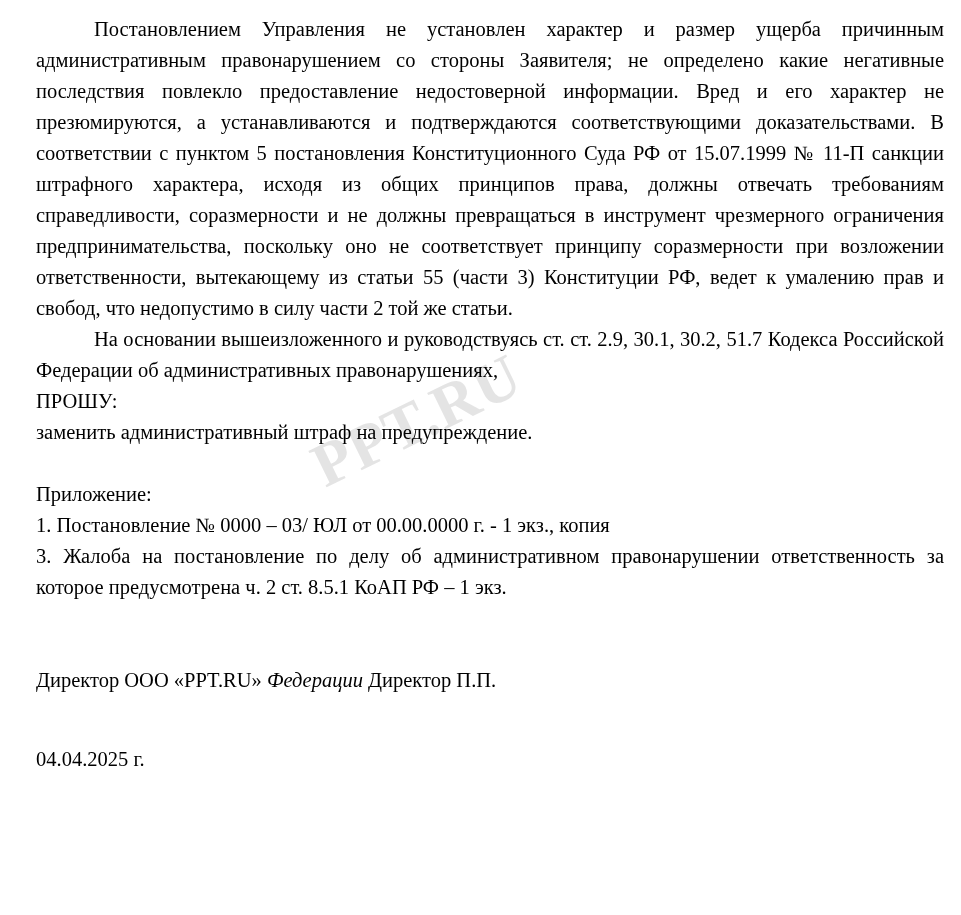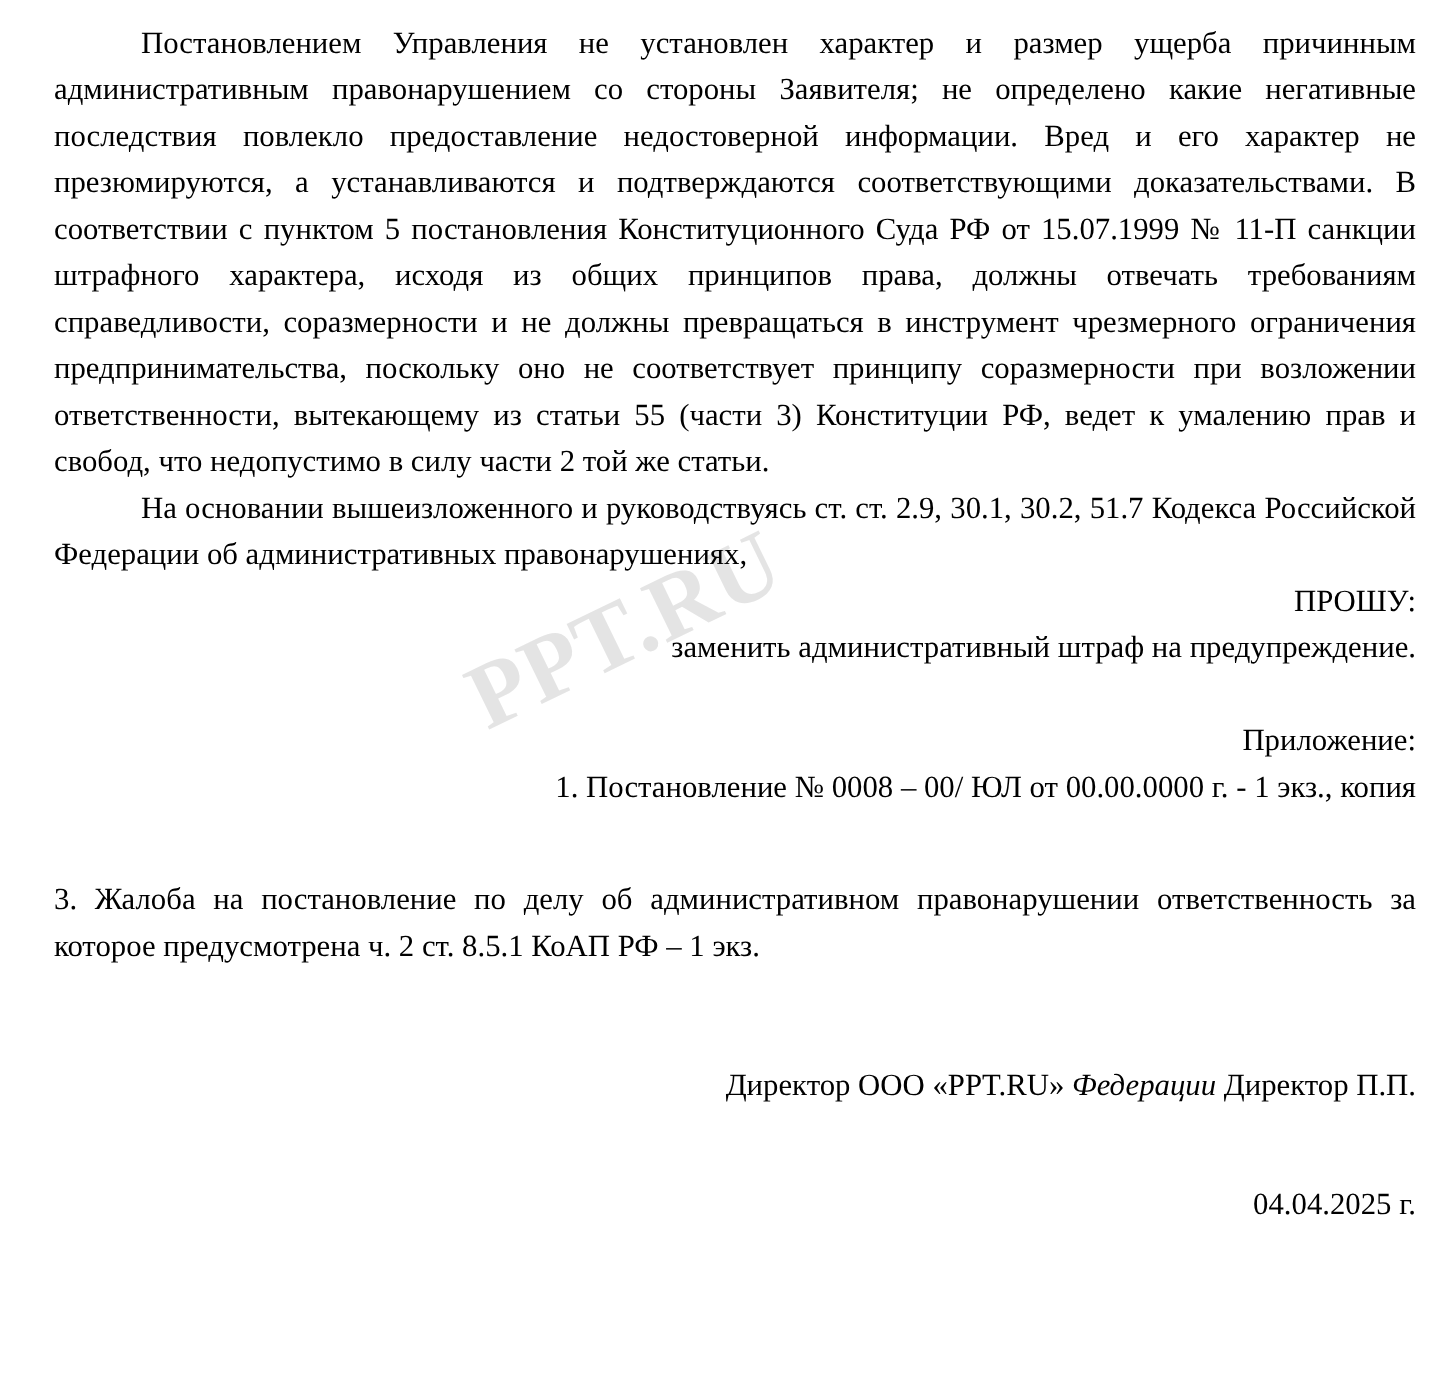--- a/index.html
+++ b/index.html
@@ -24,27 +24,26 @@
   }
   p {
     margin: 0;
     font-size: 20.5px;
     line-height: 31px;
     text-align: justify;
     text-justify: inter-word;
   }
   p.just {
     text-align: justify;
-    margin-top: 44px;
   }
   p.indent {
     text-indent: 58px;
   }
   p.left {
-    text-align: right;
+    text-align: left;
   }
   .spacer-md { height: 31px; }
   .spacer-lg { height: 48px; }
   .spacer-xl { height: 62px; }
   .italic { font-style: italic; }
 
   
   .watermark {
     position: absolute;
     left: 305px;
@@ -74,21 +73,21 @@
     <p class="indent">На основании вышеизложенного и руководствуясь ст. ст. 2.9, 30.1, 30.2, 51.7 Кодекса Российской Федерации об административных правонарушениях,</p>
 
     <p class="left">ПРОШУ:</p>
 
     <p class="left">заменить административный штраф на предупреждение.</p>
 
     <div class="spacer-md"></div>
 
     <p class="left">Приложение:</p>
 
-    <p class="left">1. Постановление № 0008 – 00/ ЮЛ от 00.00.0000 г. - 1 экз., копия</p>
+    <p class="left">1. Постановление № 0000 – 03/ ЮЛ от 00.00.0000 г. - 1 экз., копия</p>
 
 
     <p class="just">3. Жалоба на постановление по делу об административном правонарушении ответственность за которое предусмотрена ч. 2 ст. 8.5.1 КоАП РФ – 1 экз.</p>
 
     <div class="spacer-xl"></div>
 
     <p class="left">
       <span>Директор ООО «PPT.RU»</span>
       <span> </span>
       <span class="italic">Федерации</span>

